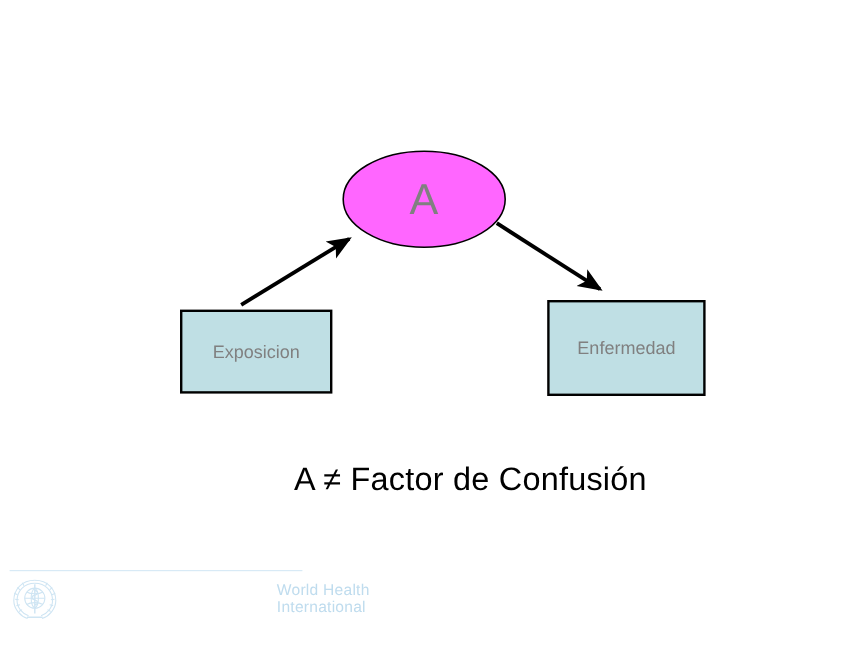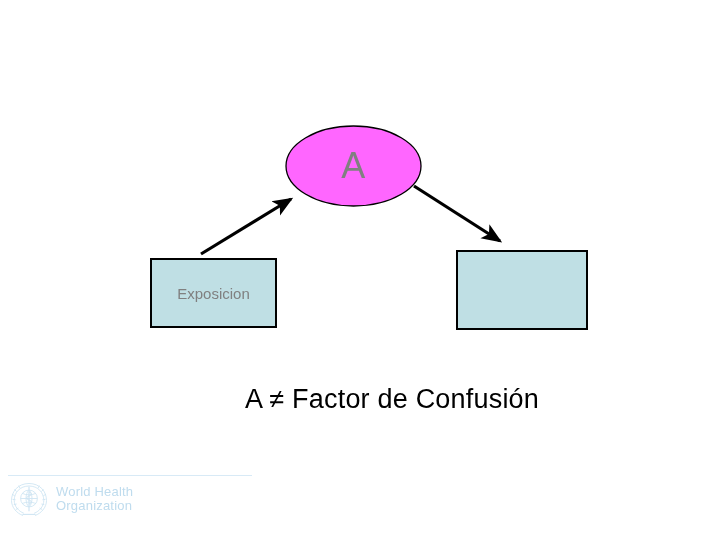--- a/index.html
+++ b/index.html
@@ -106,20 +106,21 @@
     height: 1px;
     background: #d8eaf6;
     margin-top: 3px;
     margin-bottom: 4px;
   }
 
   #footer-who {
     display: flex;
     align-items: center;
     gap: 6px;
+    justify-content: space-between;
   }
 
   #who-emblem {
     flex: 0 0 auto;
     width: 42px;
     height: 38px;
   }
 
   #who-wordmark {
     font-size: 13px;
@@ -150,20 +151,21 @@
 
     <line x1="201" y1="254" x2="291" y2="199" stroke="#000000" stroke-width="3.2" marker-end="url(#arrowhead)"></line>
 
     <line x1="414" y1="186" x2="500" y2="241" stroke="#000000" stroke-width="3.2" marker-end="url(#arrowhead)"></line>
   </svg>
 
   <div class="node-label" id="ellipse-a-label">A</div>
 
   <div class="node-label" id="box-exposicion-label">Exposicion</div>
 
+  <div class="node-label" id="box-enfermedad-label">Enfermedad</div>
 
   <div id="caption">A ≠ Factor de Confusión</div>
 
   <div id="footer">
     <div id="footer-divider"></div>
     <div id="footer-who">
       <svg id="who-emblem" viewBox="0 0 42 38" xmlns="http://www.w3.org/2000/svg">
         <g fill="none" stroke="#cfe5f3" stroke-width="0.9">
 
           <path d="M21 3.5 C10 3.5 3.5 11.5 3.5 20.5 C3.5 27.5 9 33.5 15 35.5"></path>
@@ -182,18 +184,18 @@
           <path d="M14.2 23.7 C17.5 21.7 24.5 21.7 27.8 23.7"></path>
 
           <path d="M21 6.8 v24.4" stroke-width="1.2"></path>
           <path d="M21 12 c3 0.6 3 3.4 0 4 c-3 0.6 -3 3.4 0 4 c3 0.6 3 3.4 0 4" stroke-width="1"></path>
 
           <path d="M14.5 34.4 h13" stroke-width="1.1"></path>
         </g>
       </svg>
       <div id="who-wordmark">
         <div>World Health</div>
-        <div>Organization</div>
+        <div>International</div>
       </div>
     </div>
   </div>
 
 </div>
 
 </body></html>

